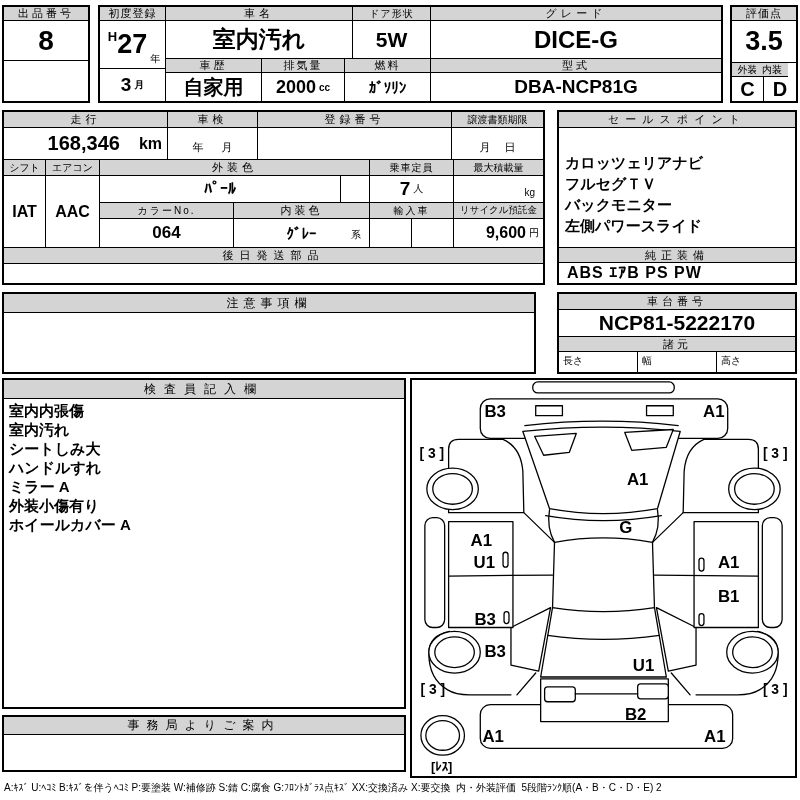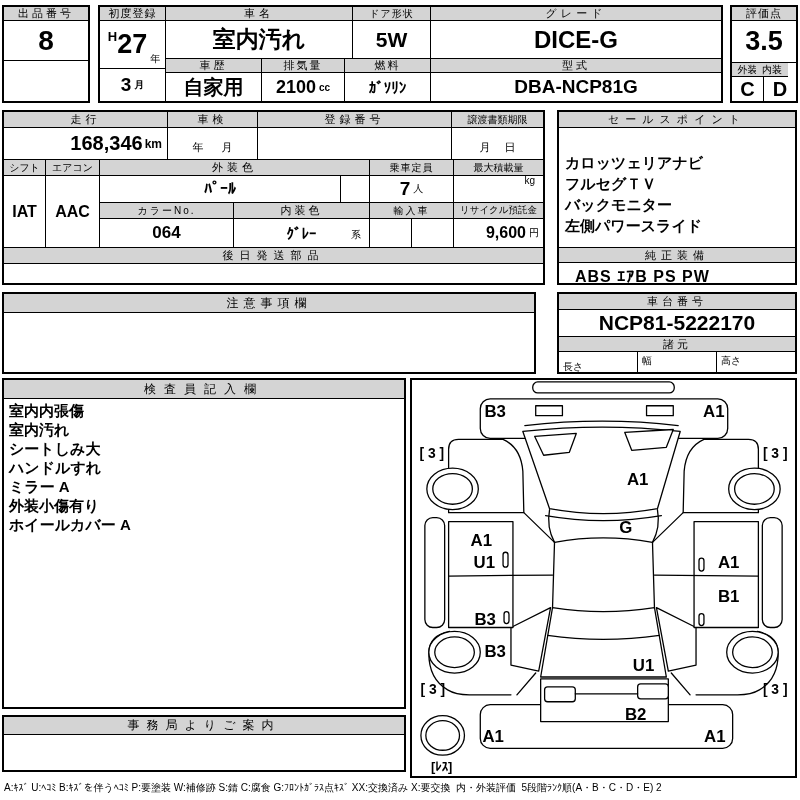--- a/index.html
+++ b/index.html
@@ -43,21 +43,21 @@
   <div class="cell hdr bb br" style="left:66px;top:0;width:187px;height:14px">車名</div>
   <div class="cell bb br b" style="left:66px;top:14px;width:187px;height:38px;font-size:23px">室内汚れ</div>
   <div class="cell hdr bb br" style="left:253px;top:0;width:78px;height:14px;font-size:10px;letter-spacing:1px">ドア形状</div>
   <div class="cell bb br b" style="left:253px;top:14px;width:78px;height:38px;font-size:21px">5W</div>
   <div class="cell hdr bb" style="left:331px;top:0;width:290px;height:14px">グレード</div>
   <div class="cell bb b" style="left:331px;top:14px;width:290px;height:38px;font-size:24px">DICE-G</div>
   <div class="cell hdr bb br" style="left:66px;top:52px;width:96px;height:14px;letter-spacing:3px">車歴</div>
   <div class="cell br b" style="left:66px;top:66px;width:96px;height:28px;font-size:20px">自家用</div>
   <div class="cell hdr bb br" style="left:162px;top:52px;width:83px;height:14px;letter-spacing:2px">排気量</div>
   <div class="cell br" style="left:162px;top:66px;width:83px;height:28px">
-    <span class="b" style="font-size:18px">2100</span>
+    <span class="b" style="font-size:18px">2000</span>
     <span class="unit" style="font-weight:bold">cc</span>
   </div>
   <div class="cell hdr bb br" style="left:245px;top:52px;width:86px;height:14px;letter-spacing:2px">燃料</div>
   <div class="cell br b" style="left:245px;top:66px;width:86px;height:28px;font-size:15px">ｶﾞｿﾘﾝ</div>
   <div class="cell hdr bb" style="left:331px;top:52px;width:290px;height:14px;letter-spacing:3px">型式</div>
   <div class="cell b" style="left:331px;top:66px;width:290px;height:28px;font-size:19px">DBA-NCP81G</div>
 </div>
 
 <div class="box" style="left:730px;top:5px;width:68px;height:98px">
   <div class="cell hdr bb" style="left:0;top:0;width:64px;height:14px;letter-spacing:1px">評価点</div>
@@ -68,21 +68,21 @@
   <div class="cell b" style="left:32px;top:70px;width:32px;height:24px;font-size:20px">D</div>
 </div>
 
 <div class="box" style="left:2px;top:110px;width:543px;height:175px">
   <div class="cell hdr bb br" style="left:0;top:0;width:164px;height:16px">走行</div>
   <div class="cell hdr bb br" style="left:164px;top:0;width:90px;height:16px">車検</div>
   <div class="cell hdr bb br" style="left:254px;top:0;width:194px;height:16px">登録番号</div>
   <div class="cell hdr bb" style="left:448px;top:0;width:91px;height:16px;font-size:10px;letter-spacing:0">譲渡書類期限</div>
   <div class="cell bb br right" style="left:0;top:16px;width:164px;height:32px;padding-right:5px">
     <span class="b" style="font-size:20px">168,346</span>
-    <span class="b" style="font-size:12px;margin-left:2px">km</span>
+    <span class="b" style="font-size:16px;margin-left:19px">km</span>
   </div>
   <div class="cell bb br bottom" style="left:164px;top:16px;width:90px;height:32px;font-size:11px;padding-bottom:4px;gap:18px">
     <span>年</span>
     <span>月</span>
   </div>
   <div class="cell bb br" style="left:254px;top:16px;width:194px;height:32px"></div>
   <div class="cell bb bottom" style="left:448px;top:16px;width:91px;height:32px;font-size:11px;padding-bottom:4px;gap:14px">
     <span>月</span>
     <span>日</span>
   </div>
@@ -92,21 +92,21 @@
   <div class="cell hdr bb br" style="left:366px;top:48px;width:84px;height:16px;font-size:10px;letter-spacing:1px">乗車定員</div>
   <div class="cell hdr bb" style="left:450px;top:48px;width:89px;height:16px;font-size:10px;letter-spacing:0">最大積載量</div>
   <div class="cell bb br b" style="left:0;top:64px;width:42px;height:72px;font-size:16px">IAT</div>
   <div class="cell bb br b" style="left:42px;top:64px;width:54px;height:72px;font-size:16px">AAC</div>
   <div class="cell bb br b" style="left:96px;top:64px;width:241px;height:27px;font-size:16px">ﾊﾟｰﾙ</div>
   <div class="cell bb br" style="left:337px;top:64px;width:29px;height:27px"></div>
   <div class="cell bb br" style="left:366px;top:64px;width:84px;height:27px">
     <span class="b" style="font-size:19px">7</span>
     <span class="unit" style="font-weight:normal">人</span>
   </div>
-  <div class="cell bb right bottom" style="left:450px;top:64px;width:89px;height:27px;font-size:10px;padding:0 8px 16px 0">kg</div>
+  <div class="cell bb right bottom" style="left:450px;top:64px;width:89px;height:27px;font-size:10px;padding:0 8px 4px 0">kg</div>
   <div class="cell hdr bb br" style="left:96px;top:91px;width:134px;height:16px;font-size:10px;letter-spacing:2px">カラーNo.</div>
   <div class="cell hdr bb br" style="left:230px;top:91px;width:136px;height:16px;letter-spacing:3px">内装色</div>
   <div class="cell hdr bb br" style="left:366px;top:91px;width:84px;height:16px;font-size:10px;letter-spacing:2px">輸入車</div>
   <div class="cell hdr bb" style="left:450px;top:91px;width:89px;height:16px;font-size:9.5px;letter-spacing:0">リサイクル預託金</div>
   <div class="cell bb br b" style="left:96px;top:107px;width:134px;height:29px;font-size:17px">064</div>
   <div class="cell bb br" style="left:230px;top:107px;width:136px;height:29px;position:absolute">
     <span class="b" style="font-size:15px">ｸﾞﾚｰ</span>
     <span style="font-size:10px;position:absolute;right:8px;bottom:5px">系</span>
   </div>
   <div class="cell bb br" style="left:366px;top:107px;width:42px;height:29px"></div>
@@ -121,33 +121,33 @@
 
 <div class="box" style="left:557px;top:110px;width:240px;height:175px">
   <div class="cell hdr bb" style="left:0;top:0;width:236px;height:16px;letter-spacing:6px">セールスポイント</div>
   <div style="position:absolute;left:0;top:16px;width:236px;height:119px;padding-top:24px">
     <div class="sp-line">カロッツェリアナビ</div>
     <div class="sp-line">フルセグＴＶ</div>
     <div class="sp-line">バックモニター</div>
     <div class="sp-line">左側パワースライド</div>
   </div>
   <div class="cell hdr bb bt" style="left:0;top:135px;width:236px;height:16px;letter-spacing:5px">純正装備</div>
-  <div class="cell left b" style="left:0;top:151px;width:236px;height:28px;font-size:16px;padding-left:16px;letter-spacing:1px">ABS ｴｱB PS PW</div>
+  <div class="cell left b" style="left:0;top:151px;width:236px;height:20px;font-size:16px;padding-left:8px;letter-spacing:1px">ABS ｴｱB PS PW</div>
 </div>
 
 <div class="box" style="left:2px;top:292px;width:534px;height:82px">
   <div class="cell hdr bb" style="left:0;top:0;width:530px;height:19px;letter-spacing:5px;font-size:12px">注意事項欄</div>
   <div class="cell" style="left:0;top:19px;width:530px;height:59px"></div>
 </div>
 
 <div class="box" style="left:557px;top:292px;width:240px;height:82px">
   <div class="cell hdr bb" style="left:0;top:0;width:236px;height:16px">車台番号</div>
   <div class="cell bb b" style="left:0;top:16px;width:236px;height:27px;font-size:21px">NCP81-5222170</div>
   <div class="cell hdr bb" style="left:0;top:43px;width:236px;height:15px;letter-spacing:3px">諸元</div>
-  <div class="cell br left" style="left:0;top:58px;width:79px;height:20px;font-size:10px;align-items:flex-start;padding:8px 0 0 4px">長さ</div>
+  <div class="cell br left" style="left:0;top:58px;width:79px;height:20px;font-size:10px;align-items:flex-start;padding:2px 0 0 4px">長さ</div>
   <div class="cell br left" style="left:79px;top:58px;width:79px;height:20px;font-size:10px;align-items:flex-start;padding:2px 0 0 4px">幅</div>
   <div class="cell left" style="left:158px;top:58px;width:78px;height:20px;font-size:10px;align-items:flex-start;padding:2px 0 0 4px">高さ</div>
 </div>
 
 <div class="box" style="left:2px;top:378px;width:404px;height:331px">
   <div class="cell hdr bb" style="left:0;top:0;width:400px;height:19px;letter-spacing:8px;font-size:12px">検査員記入欄</div>
   <div style="position:absolute;left:0;top:19px;width:400px;padding-top:2px">
     <div class="note-line">室内内張傷</div>
     <div class="note-line">室内汚れ</div>
     <div class="note-line">シートしみ大</div>

